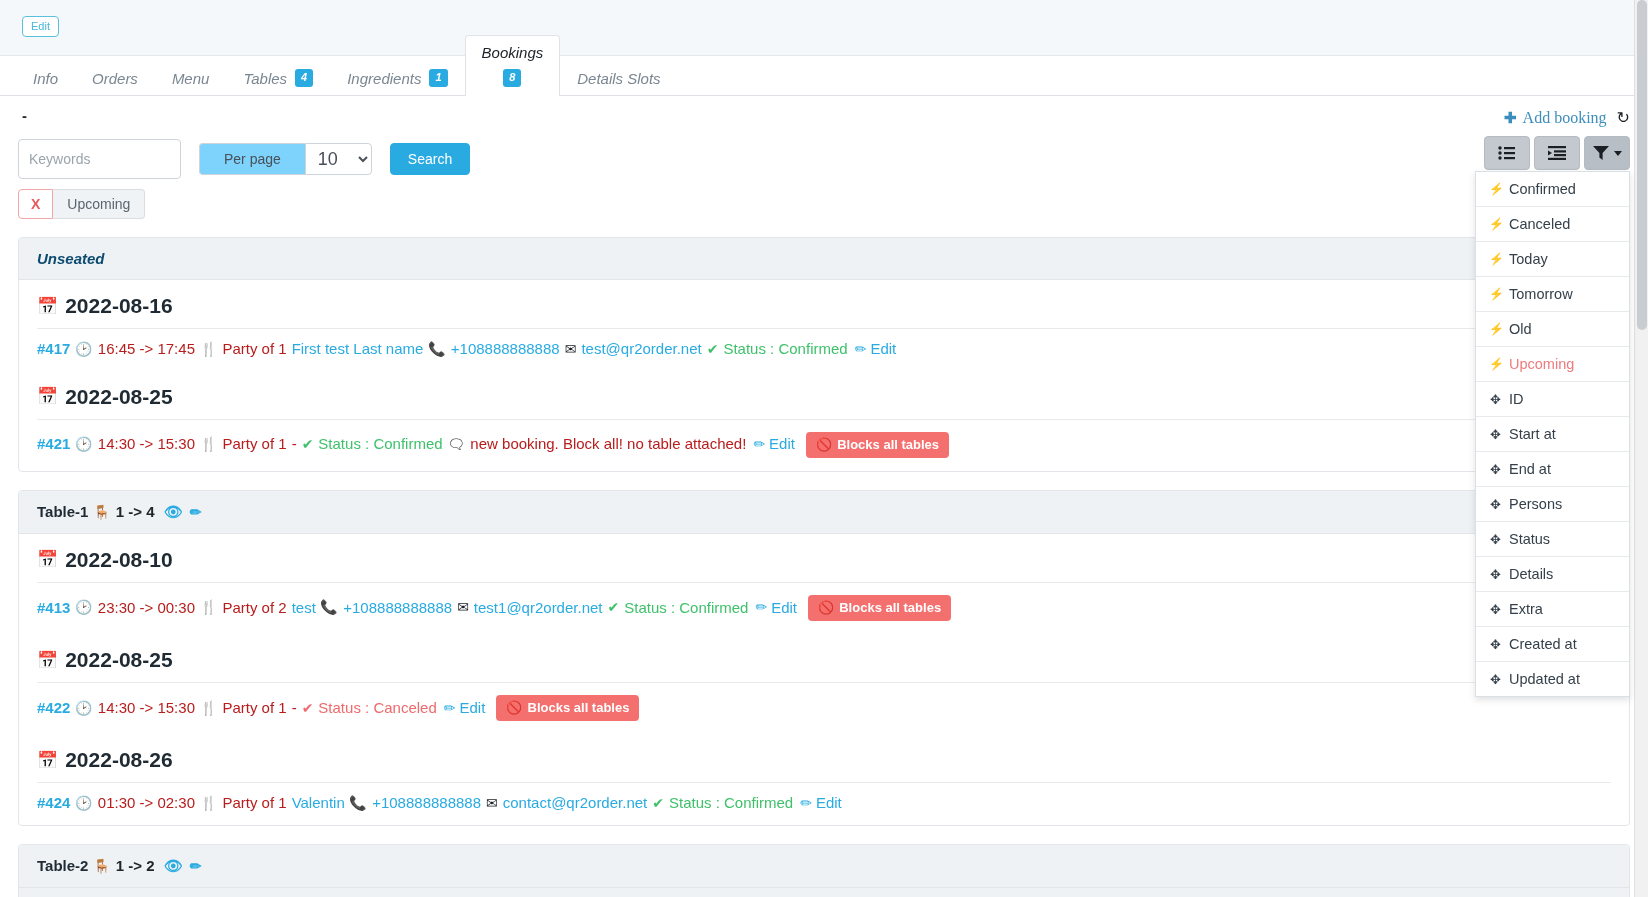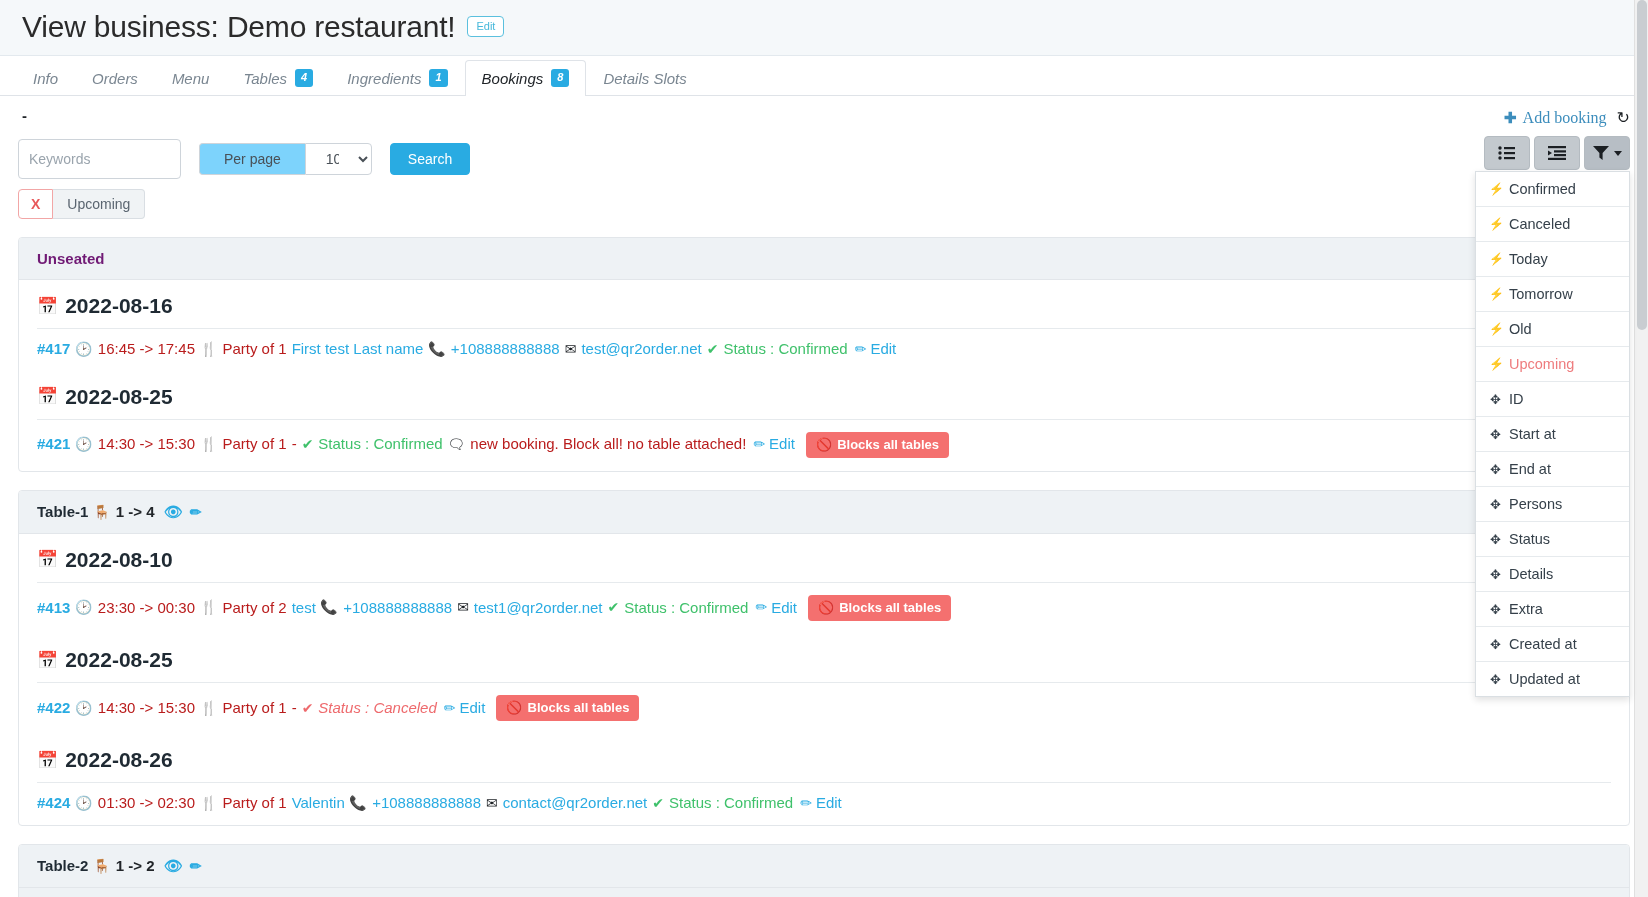--- a/index.html
+++ b/index.html
@@ -58,20 +58,21 @@
     border:1px solid transparent;
     border-bottom:none;
     border-radius:4px 4px 0 0;
     position:relative;
     top:1px;
   }
   .tab.active {
     color:#212529;
     background:#fff;
     border-color:#dfe3e8 #dfe3e8 #fff;
+    flex-direction:column;
   }
   .badge-blue {
     background:#29abe2;
     color:#fff;
     border-radius:3px;
     font-size:11px;
     font-weight:bold;
     padding:2px 6px;
     line-height:1.25;
     min-width:18px;
@@ -105,21 +106,21 @@
   }
   .kw-input::placeholder { color:#9aa4ad; }
   .perpage-group { display:flex; align-items:stretch; }
   .perpage-label {
     background:#7dd3fc; border:1px solid #ced4da; border-right:none;
     border-radius:4px 0 0 4px;
     padding:5px 24px; font-size:14px; color:#495057; line-height:20px;
   }
   .perpage-select {
     border:1px solid #ced4da; border-radius:0 4px 4px 0;
-    background:#fff; padding:4px 16px; font-size:14px; color:#495057;
+    background:#fff; padding:4px 8px; font-size:18px; color:#495057;
     width:67px; height:32px; cursor:pointer;
     font-family:"Liberation Sans", sans-serif;
   }
   .btn-search {
     background:#29abe2; border:1px solid #29abe2; color:#fff;
     border-radius:4px; padding:6px 17px; font-size:14px; cursor:pointer;
     height:32px;
   }
 
   .filterchip { display:flex; margin-top:10px; width:fit-content; }
@@ -182,21 +183,21 @@
     overflow:hidden;
   }
   .panel-head {
     background:#eef2f5;
     border-bottom:1px solid #e2e6ea;
     padding:12px 18px;
     font-size:15px;
     font-weight:bold;
     display:flex; align-items:center; gap:5px;
   }
-  .panel-head.unseated { color:#701a75; }
+  .panel-head.unseated { color:#0c4a6e;font-style:italic; }
   .panel-head .tablename { color:#1f2a33; }
   .eye-ico { color:#29abe2; font-size:15px; cursor:pointer; margin-left:4px; }
   .pencil-ico { color:#29abe2; font-size:14px; cursor:pointer; margin-left:2px; }
 
   .panel-body { padding:0 18px; }
 
   .daterow {
     font-size:21px;
     font-weight:bold;
     color:#1f2a33;
@@ -210,21 +211,21 @@
     display:flex; align-items:center; gap:5px;
     padding:12px 0 13px 0;
     font-size:15px;
     flex-wrap:wrap;
     line-height:1.1;
   }
   .bk-id { color:#29abe2; font-weight:bold; cursor:pointer; }
   .bk-link { color:#29abe2; cursor:pointer; }
   .bk-plain { color:#b91c1c; }
   .bk-status-ok { color:#3fc16b; }
-  .bk-status-bad { color:#ee6a6d;font-style:italic; }
+  .bk-status-bad { color:#ee6a6d; }
   .ico-black { color:#1b1f23; font-size:14px; }
   .ico-check-ok { color:#3fc16b; font-size:14px; }
   .ico-check-bad { color:#ee6a6d; font-size:14px; }
   .edit-link { color:#29abe2; cursor:pointer; display:flex; align-items:center; gap:4px; }
   .badge-block {
     background:#f4706f; color:#fff;
     border-radius:4px;
     font-size:13px; font-weight:bold;
     padding:6px 10px;
     display:flex; align-items:center; gap:5px;
@@ -252,21 +253,20 @@
   }
   .scrollbar .thumb {
     position:absolute; top:0; left:2px; width:10px; height:330px;
     background:#c9cdd1; border-radius:5px;
   }
 </style>
 </head>
 <body>
 
 <div class="page-head">
-  <div class="page-title">View business: Demo restaurant!</div>
   <button class="btn-edit-top">Edit</button>
 </div>
 
 <div class="tabs" id="tabbar">
     <div class="tab">
       <span>Info</span>
     </div>
     <div class="tab">
       <span>Orders</span>
     </div>

